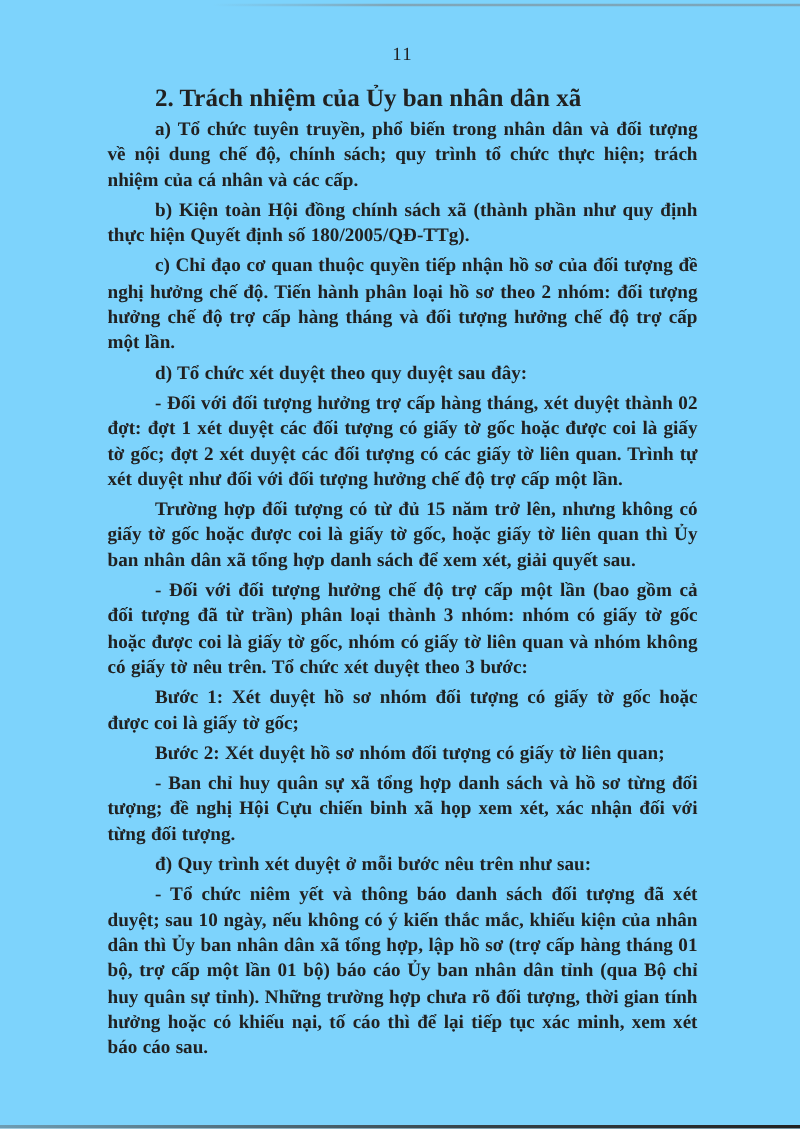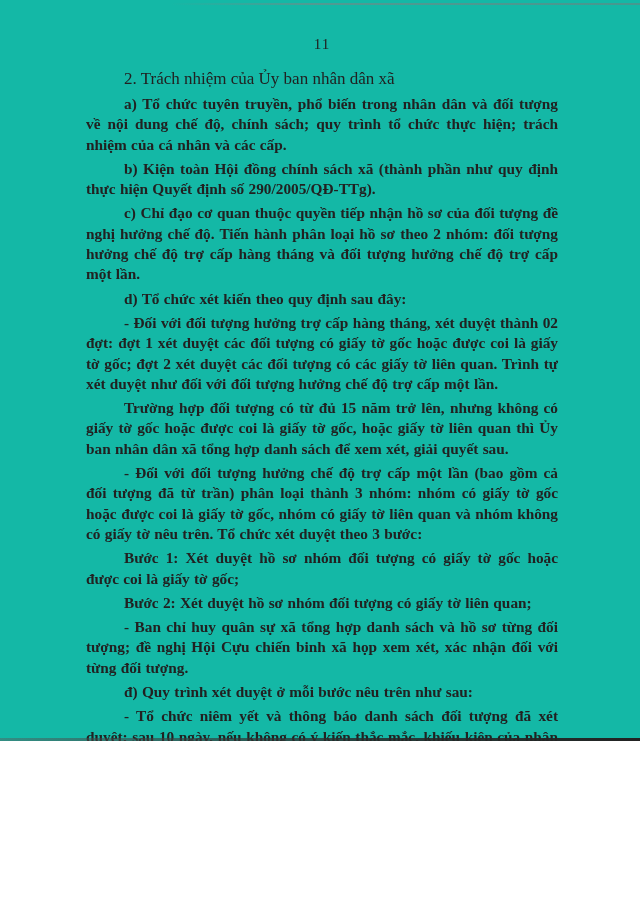--- a/index.html
+++ b/index.html
@@ -3,23 +3,23 @@
 <meta charset="utf-8">
 <style>
   html, body {
     margin: 0;
     padding: 0;
     background: #ffffff;
   }
   .page {
     position: relative;
     width: 640px;
-    height: 741px;
+    height: 903px;
     box-sizing: border-box;
-    background: #14b8a6;
+    background: #7dd3fc;
     font-family: "Liberation Serif", "DejaVu Serif", serif;
     color: #212121;
     overflow: hidden;
   }
   .scan-edge-top {
     position: absolute;
     top: 3px;
     left: 170px;
     right: 0;
     height: 2px;
@@ -39,22 +39,22 @@
     left: 86px;
     width: 472px;
   }
   .page-number {
     text-align: center;
     font-size: 15px;
     letter-spacing: 1px;
     margin: 0 0 16px 0;
   }
   h2.section-heading {
-    font-size: 17px;
-    font-weight: normal;
+    font-size: 20px;
+    font-weight: bold;
     margin: 0 0 5px 0;
     padding-left: 38px;
     line-height: 20px;
   }
   p.body-par {
     margin: 0 0 4px 0;
     font-size: 15.3px;
     line-height: 20.3px;
     text-align: justify;
     text-indent: 38px;
@@ -67,23 +67,23 @@
 
 <div class="page">
   <div class="scan-edge-top"></div>
 
   <div class="content">
     <div class="page-number">11</div>
 
     <h2 class="section-heading">2. Trách nhiệm của Ủy ban nhân dân xã</h2>
 
     <p class="body-par">a) Tổ chức tuyên truyền, phổ biến trong nhân dân và đối tượng về nội dung chế độ, chính sách; quy trình tổ chức thực hiện; trách nhiệm của cá nhân và các cấp.</p>
-    <p class="body-par">b) Kiện toàn Hội đồng chính sách xã (thành phần như quy định thực hiện Quyết định số 290/2005/QĐ-TTg).</p>
+    <p class="body-par">b) Kiện toàn Hội đồng chính sách xã (thành phần như quy định thực hiện Quyết định số 180/2005/QĐ-TTg).</p>
     <p class="body-par">c) Chỉ đạo cơ quan thuộc quyền tiếp nhận hồ sơ của đối tượng đề nghị hưởng chế độ. Tiến hành phân loại hồ sơ theo 2 nhóm: đối tượng hưởng chế độ trợ cấp hàng tháng và đối tượng hưởng chế độ trợ cấp một lần.</p>
-    <p class="body-par">d) Tổ chức xét kiến theo quy định sau đây:</p>
+    <p class="body-par">d) Tổ chức xét duyệt theo quy duyệt sau đây:</p>
     <p class="body-par">- Đối với đối tượng hưởng trợ cấp hàng tháng, xét duyệt thành 02 đợt: đợt 1 xét duyệt các đối tượng có giấy tờ gốc hoặc được coi là giấy tờ gốc; đợt 2 xét duyệt các đối tượng có các giấy tờ liên quan. Trình tự xét duyệt như đối với đối tượng hưởng chế độ trợ cấp một lần.</p>
     <p class="body-par">Trường hợp đối tượng có từ đủ 15 năm trở lên, nhưng không có giấy tờ gốc hoặc được coi là giấy tờ gốc, hoặc giấy tờ liên quan thì Ủy ban nhân dân xã tổng hợp danh sách để xem xét, giải quyết sau.</p>
     <p class="body-par">- Đối với đối tượng hưởng chế độ trợ cấp một lần (bao gồm cả đối tượng đã từ trần) phân loại thành 3 nhóm: nhóm có giấy tờ gốc hoặc được coi là giấy tờ gốc, nhóm có giấy tờ liên quan và nhóm không có giấy tờ nêu trên. Tổ chức xét duyệt theo 3 bước:</p>
     <p class="body-par">Bước 1: Xét duyệt hồ sơ nhóm đối tượng có giấy tờ gốc hoặc được coi là giấy tờ gốc;</p>
     <p class="body-par">Bước 2: Xét duyệt hồ sơ nhóm đối tượng có giấy tờ liên quan;</p>
     <p class="body-par">- Ban chỉ huy quân sự xã tổng hợp danh sách và hồ sơ từng đối tượng; đề nghị Hội Cựu chiến binh xã họp xem xét, xác nhận đối với từng đối tượng.</p>
     <p class="body-par">đ) Quy trình xét duyệt ở mỗi bước nêu trên như sau:</p>
     <p class="body-par">- Tổ chức niêm yết và thông báo danh sách đối tượng đã xét duyệt; sau 10 ngày, nếu không có ý kiến thắc mắc, khiếu kiện của nhân dân thì Ủy ban nhân dân xã tổng hợp, lập hồ sơ (trợ cấp hàng tháng 01 bộ, trợ cấp một lần 01 bộ) báo cáo Ủy ban nhân dân tỉnh (qua Bộ chỉ huy quân sự tỉnh). Những trường hợp chưa rõ đối tượng, thời gian tính hưởng hoặc có khiếu nại, tố cáo thì để lại tiếp tục xác minh, xem xét báo cáo sau.</p>
 
   </div>

